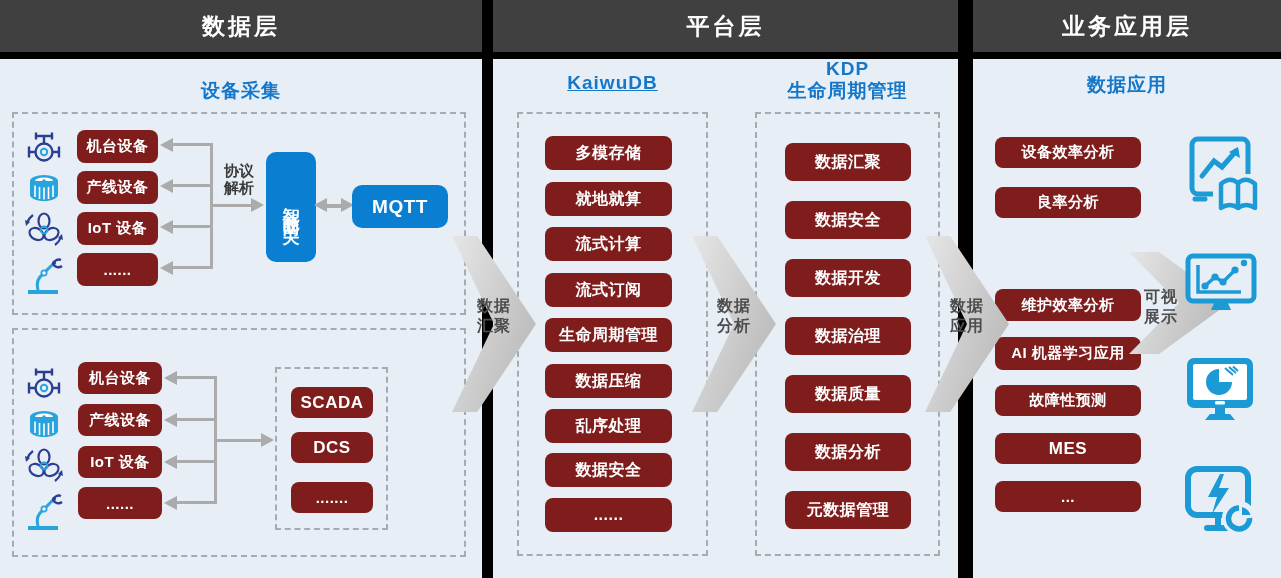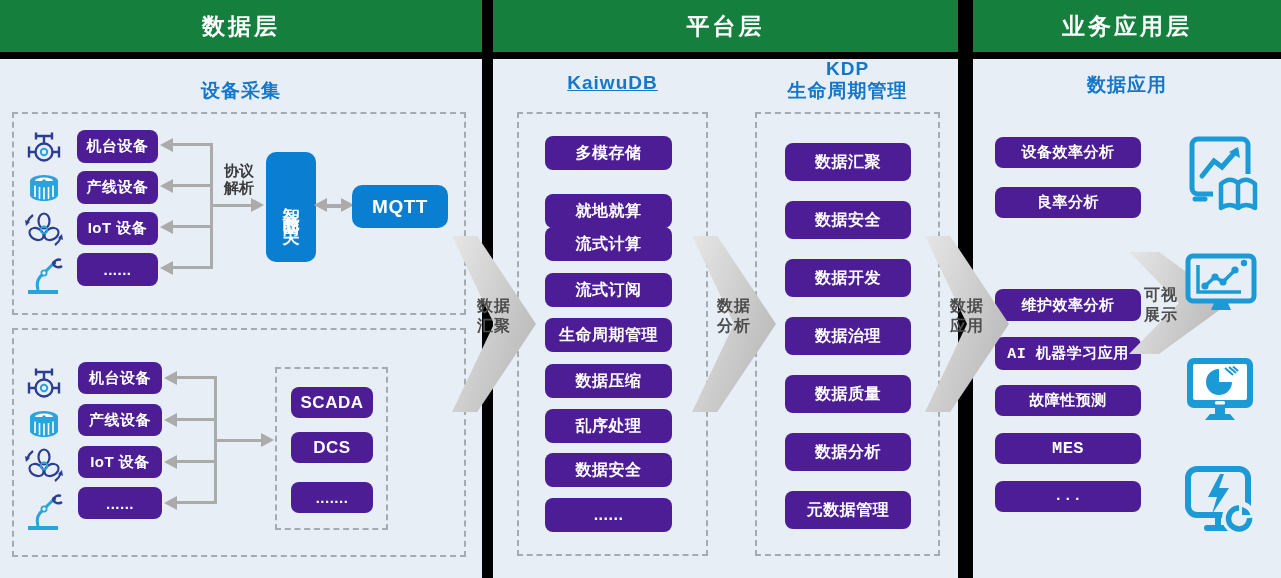--- a/index.html
+++ b/index.html
@@ -3,32 +3,32 @@
 <meta charset="utf-8">
 <style>
   html,body{margin:0;padding:0;}
   body{
     width:1281px;height:578px;position:relative;background:#000;
     font-family:"Liberation Sans","DejaVu Sans",sans-serif;font-weight:bold;
     overflow:hidden;
   }
   .panel{position:absolute;top:0;height:578px;}
   .panel-header{
-    position:absolute;top:0;left:0;right:0;height:52px;background:#15803d;
+    position:absolute;top:0;left:0;right:0;height:52px;background:#404040;
     color:#fff;display:flex;align-items:center;justify-content:center;
     font-size:23px;letter-spacing:3px;
   }
   .panel-body{position:absolute;top:59px;left:0;right:0;bottom:0;background:#e7eef6;}
   .section-title{
     position:absolute;color:#1477c9;font-size:19px;text-align:center;letter-spacing:1px;
   }
   .title-2line{line-height:1.18;}
   .dashed{position:absolute;border:2px dashed #a6abb0;}
   .btn{
-    position:absolute;background:#4c1d95;color:#fff;border-radius:8px;
+    position:absolute;background:#7f1d1d;color:#fff;border-radius:8px;
     display:flex;align-items:center;justify-content:center;font-size:15px;
     letter-spacing:0.5px;
   }
   .deep{background:#0a7fd2;border-radius:10px;}
   .gateway-box{
     position:absolute;background:#0a7fd2;border-radius:10px;color:#fff;
     display:flex;align-items:center;justify-content:center;
     writing-mode:vertical-rl;text-orientation:upright;font-size:17px;letter-spacing:7px;
   }
   .hline{position:absolute;height:3px;background:#ababab;}
@@ -196,21 +196,21 @@
 </div>
 
 <div class="panel" style="left:493px;width:465px;">
   <div class="panel-header">平台层</div>
   <div class="panel-body">
 
     <div class="section-title" style="left:24px;width:191px;top:13px;text-decoration:underline;">KaiwuDB</div>
     <div class="dashed" style="left:24px;top:53px;width:187px;height:440px;"></div>
 
     <div class="btn" style="left:52px;top:77px;width:127px;height:34px;font-size:16px;">多模存储</div>
-    <div class="btn" style="left:52px;top:135px;width:127px;height:34px;font-size:16px;">就地就算</div>
+    <div class="btn" style="left:52px;top:123px;width:127px;height:34px;font-size:16px;">就地就算</div>
     <div class="btn" style="left:52px;top:168px;width:127px;height:34px;font-size:16px;">流式计算</div>
     <div class="btn" style="left:52px;top:214px;width:127px;height:34px;font-size:16px;">流式订阅</div>
     <div class="btn" style="left:52px;top:259px;width:127px;height:34px;font-size:16px;">生命周期管理</div>
     <div class="btn" style="left:52px;top:305px;width:127px;height:34px;font-size:16px;">数据压缩</div>
     <div class="btn" style="left:52px;top:350px;width:127px;height:34px;font-size:16px;">乱序处理</div>
     <div class="btn" style="left:52px;top:394px;width:127px;height:34px;font-size:16px;">数据安全</div>
     <div class="btn" style="left:52px;top:439px;width:127px;height:34px;font-size:16px;">......</div>
 
     <div class="section-title title-2line" style="left:262px;width:185px;top:-1px;">
       <span>KDP</span>
@@ -221,21 +221,21 @@
     <div class="btn" style="left:292px;top:84px;width:126px;height:38px;font-size:16px;">数据汇聚</div>
     <div class="btn" style="left:292px;top:142px;width:126px;height:38px;font-size:16px;">数据安全</div>
     <div class="btn" style="left:292px;top:200px;width:126px;height:38px;font-size:16px;">数据开发</div>
     <div class="btn" style="left:292px;top:258px;width:126px;height:38px;font-size:16px;">数据治理</div>
     <div class="btn" style="left:292px;top:316px;width:126px;height:38px;font-size:16px;">数据质量</div>
     <div class="btn" style="left:292px;top:374px;width:126px;height:38px;font-size:16px;">数据分析</div>
     <div class="btn" style="left:292px;top:432px;width:126px;height:38px;font-size:16px;">元数据管理</div>
   </div>
 </div>
 
-<div class="panel" style="left:973px;width:308px;font-family:Liberation Mono, monospace;">
+<div class="panel" style="left:973px;width:308px;">
   <div class="panel-header">业务应用层</div>
   <div class="panel-body">
 
     <div class="section-title" style="left:0;width:308px;top:13px;">数据应用</div>
 
     <div class="btn" style="left:22px;top:78px;width:146px;height:31px;">设备效率分析</div>
     <div class="btn" style="left:22px;top:128px;width:146px;height:31px;">良率分析</div>
     <div class="btn" style="left:22px;top:230px;width:146px;height:32px;">维护效率分析</div>
     <div class="btn" style="left:22px;top:278px;width:146px;height:33px;">AI 机器学习应用</div>
     <div class="btn" style="left:22px;top:326px;width:146px;height:31px;">故障性预测</div>

